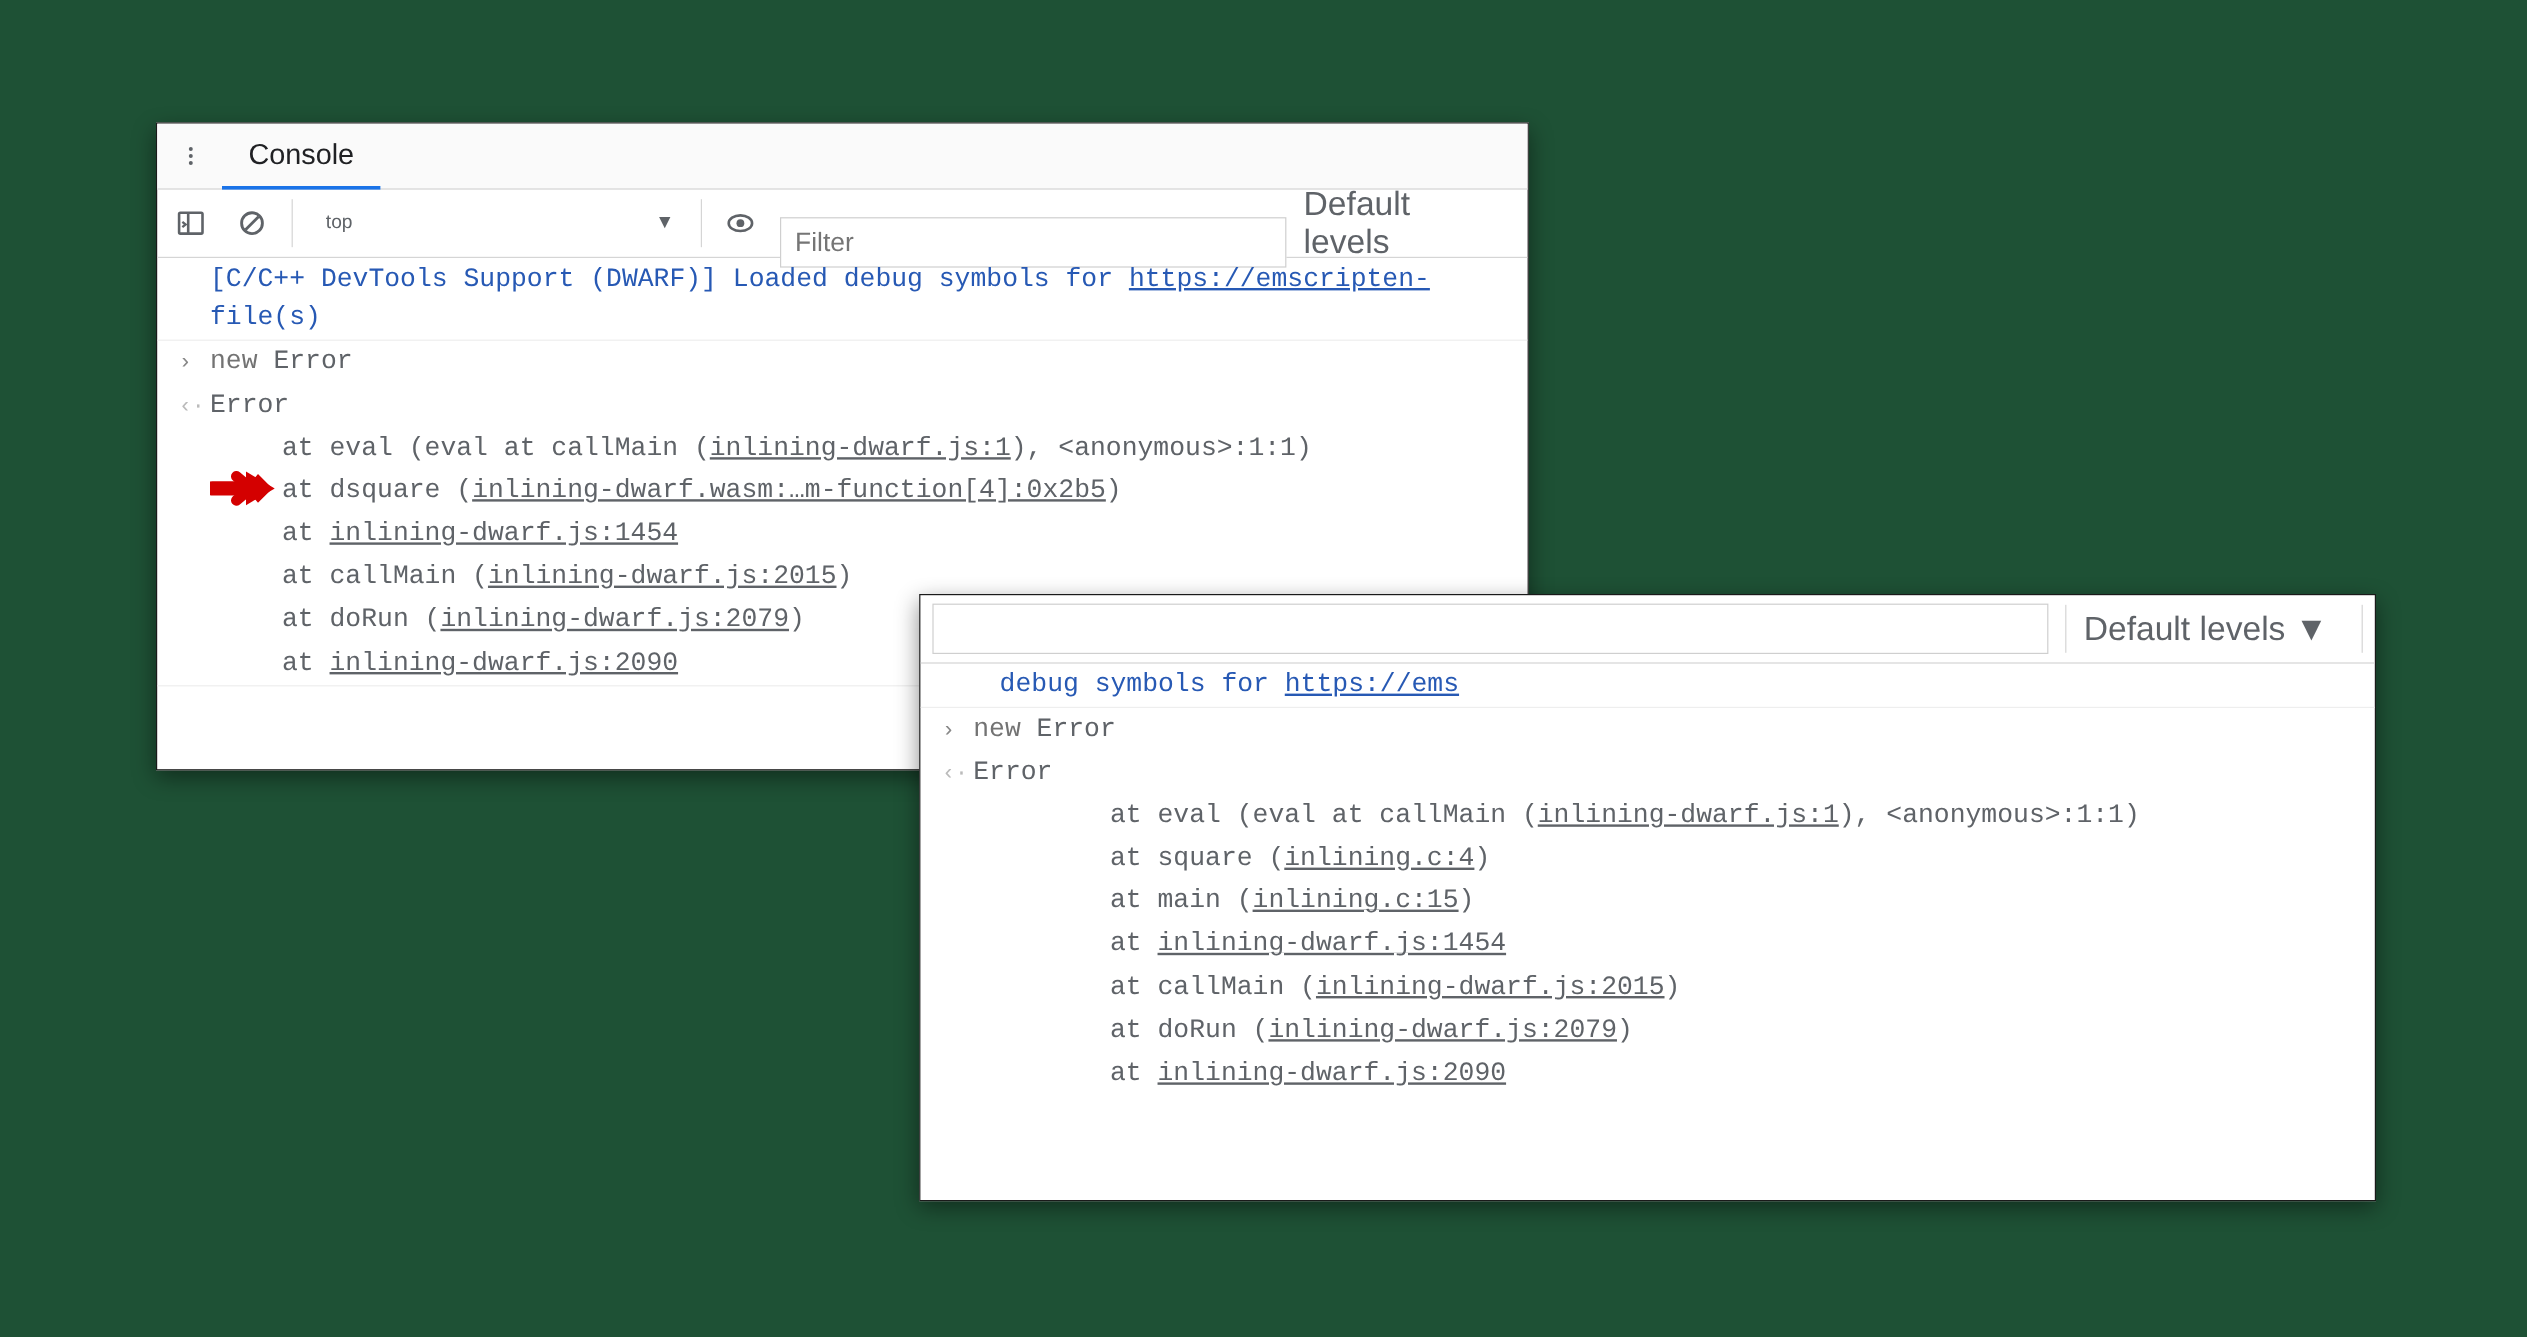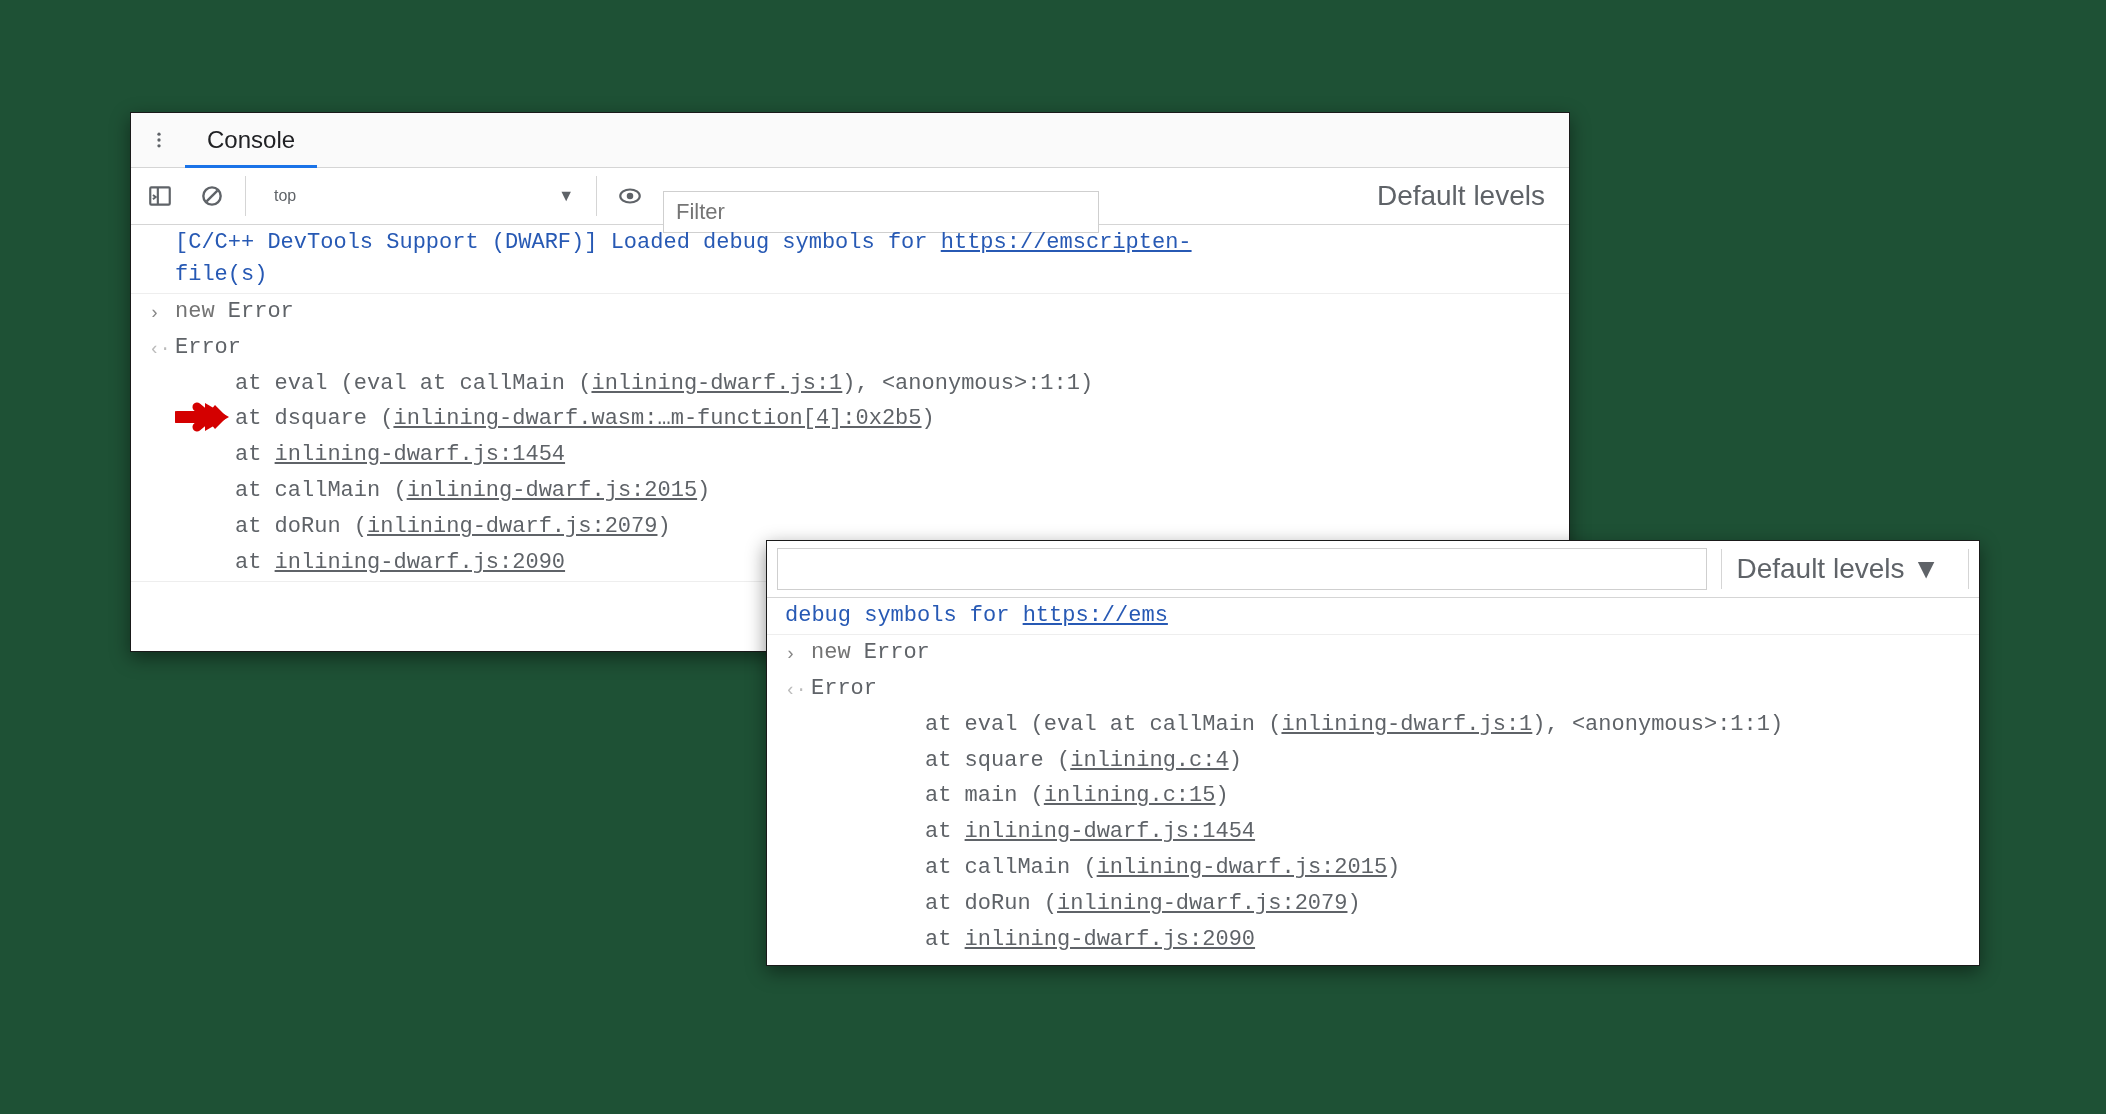--- a/index.html
+++ b/index.html
@@ -17,21 +17,21 @@
   .panel {
     position: absolute;
     background: #ffffff;
     box-shadow: 0 6px 18px rgba(0,0,0,.45);
     border: 1px solid #1a1a1a;
     box-sizing: border-box;
     overflow: hidden;
   }
 
   
-  .panelA { left: 130px; top: 112px; width: 1440px; height: 540px; }
+  .panelA { left: 130px; top: 102px; width: 1144px; height: 540px; }
 
   .tabbar {
     display: flex; align-items: center;
     height: 54px;
     border-bottom: 1px solid #d5d5d5;
     background: #fafafa;
     padding: 0 8px;
     gap: 6px;
   }
   .kebab {
@@ -123,21 +123,21 @@
 
   .red-arrow{
     position:absolute;
     left:40px;
     width:56px;height:30px;
     pointer-events:none;
   }
   .red-arrow svg{width:100%;height:100%;}
 
   
-  .panelB { left: 766px; top: 540px; width: 1214px; height: 426px; }
+  .panelB { left: 766px; top: 495px; width: 1214px; height: 506px; }
   .panelB .toolbarB{
     display:flex;align-items:center;
     height:56px;
     border-bottom:1px solid #d5d5d5;
     color:#5f6368;font-size:24px;
     padding:0 10px;gap:14px;
   }
   .panelB .fillbox{
     flex:1;height:40px;border:1px solid #cfcfcf;background:#fff;
   }
@@ -246,21 +246,21 @@
     <div class="fillbox"></div>
     <div class="divider-v"></div>
     <div class="levels" style="margin-left:0;">
       <span>Default levels ▼</span>
     </div>
     <div class="divider-v"></div>
   </div>
 
   <div class="console-body mono">
 
-    <div class="row" style="padding-left:18px;">
+    <div class="row" style="padding-left:18px;margin-left:48px;">
       <span class="msg-blue">debug symbols for </span><a class="link-blue">https://ems</a>
     </div>
 
     <div class="row border-top">
       <span class="expand-caret">›</span>
       <span class="kw">new</span> <span class="gray">Error</span>
     </div>
 
     <div class="row">
       <span class="expand-caret" style="color:#bbb;">‹·</span>

